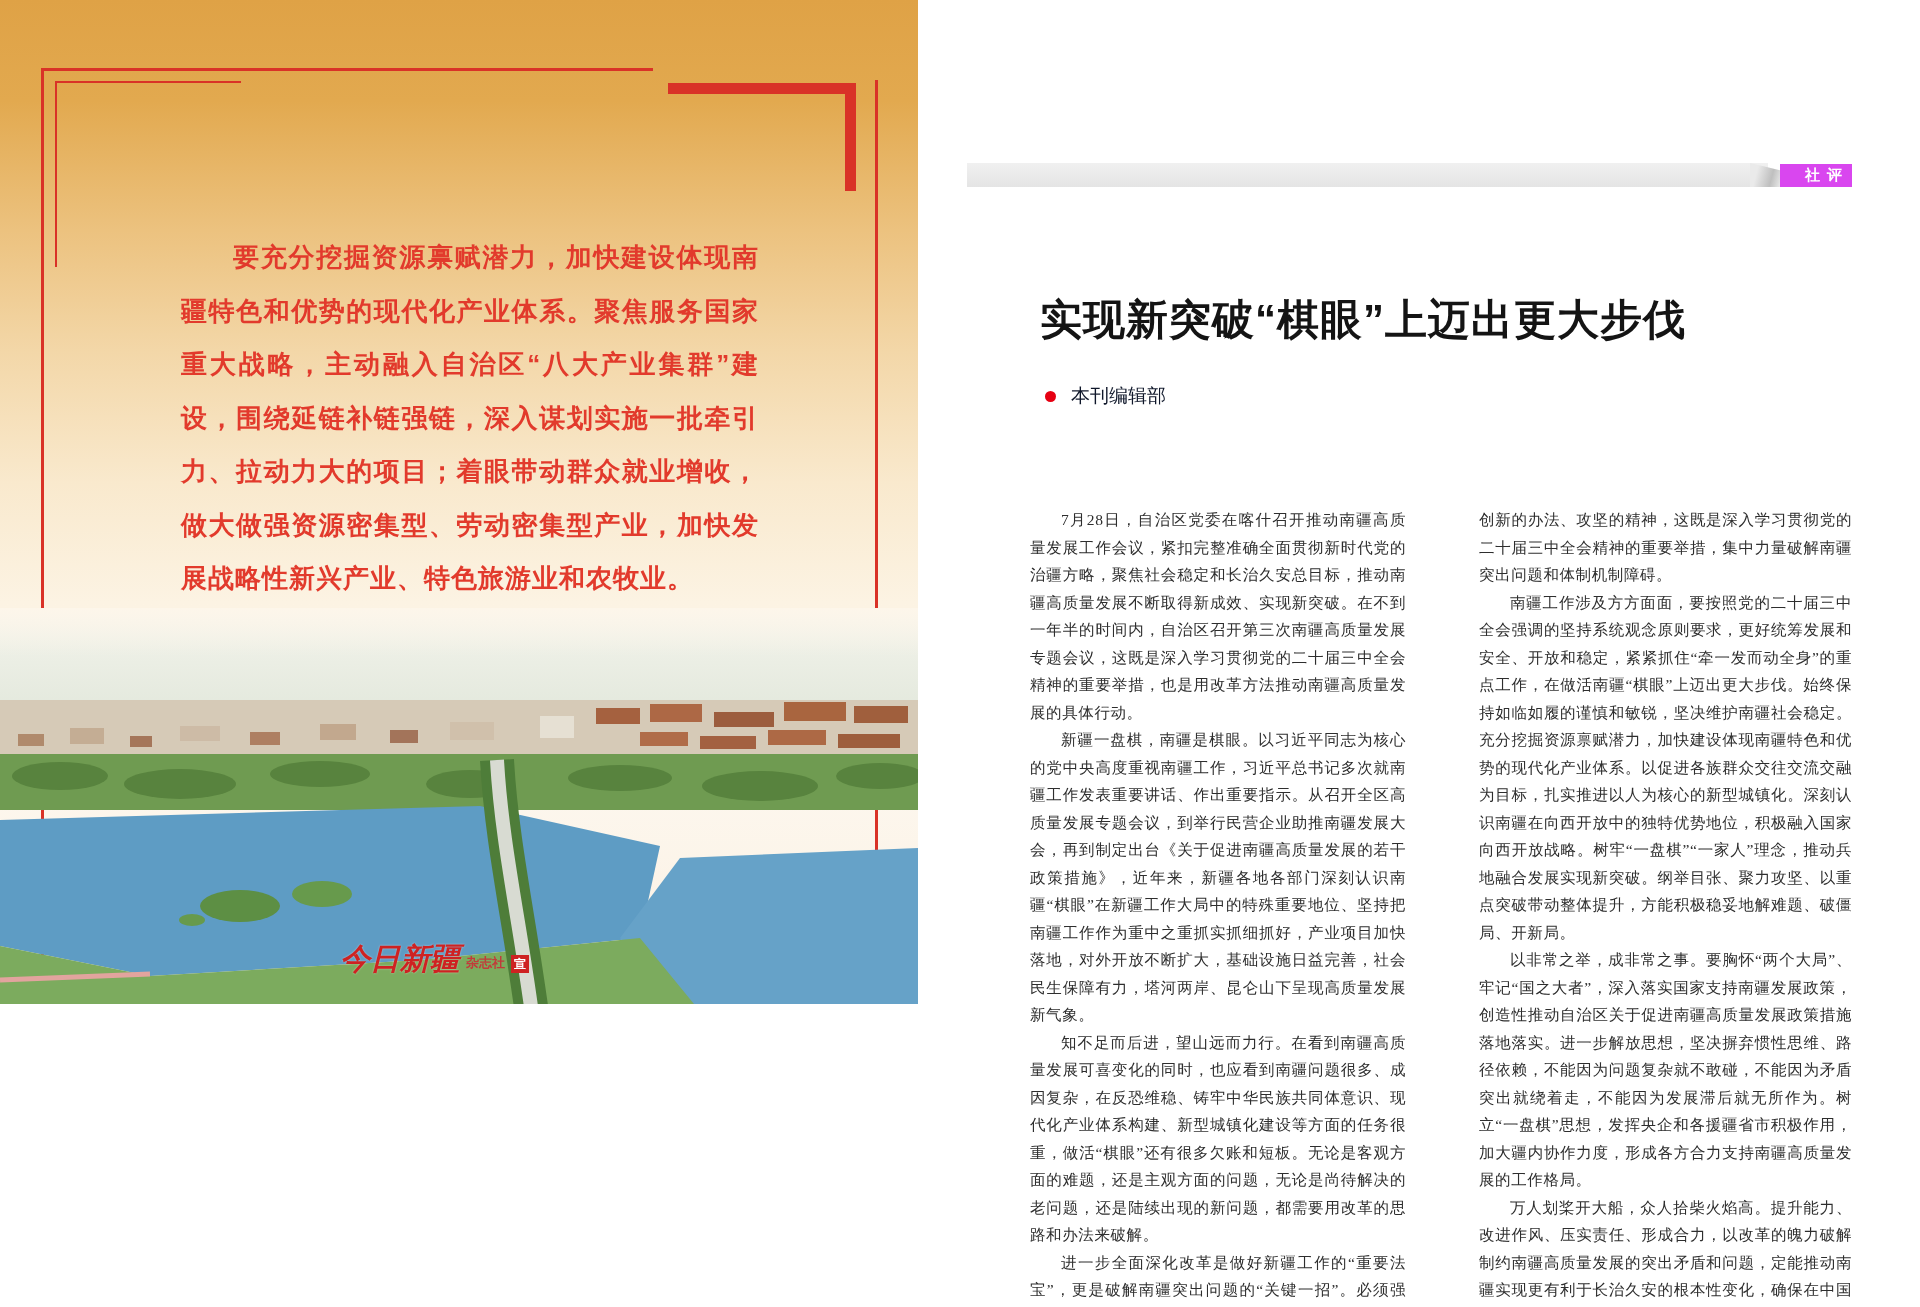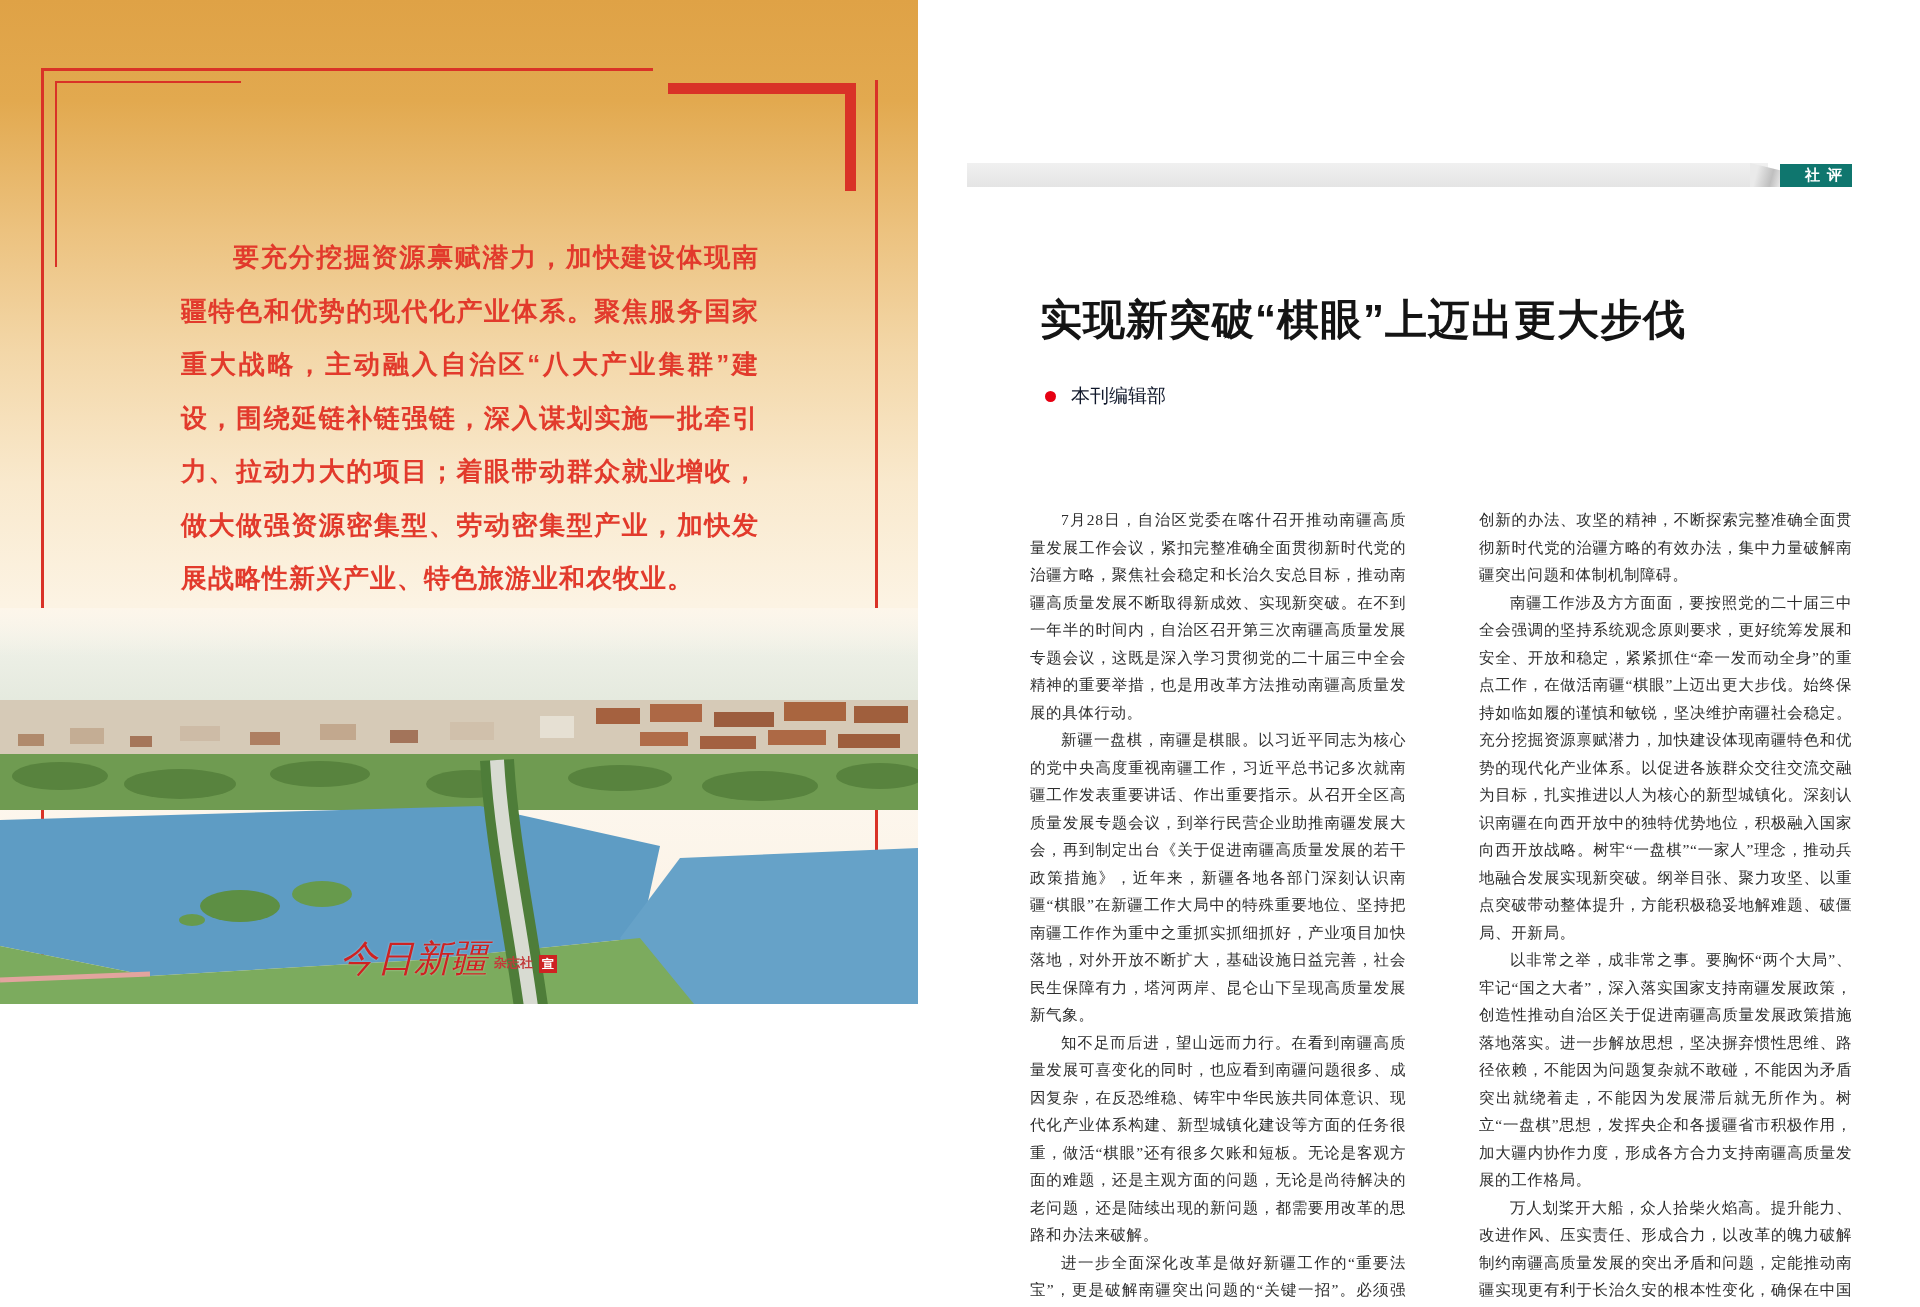--- a/index.html
+++ b/index.html
@@ -27,36 +27,36 @@
     font-size:26px;line-height:53.5px;font-weight:700;letter-spacing:1px;
     color:#e23a2c;text-align:justify;text-indent:2em;
     font-family:"Liberation Sans",sans-serif;}
   .attribution{position:absolute;left:184px;top:658px;width:592px;
     font-size:21px;line-height:53px;color:#c9382b;text-align:justify;text-indent:38px;
     font-family:"Liberation Serif",serif;}
 
   .photo{position:absolute;left:0;top:608px;width:918px;height:699px;}
 
   .photo-logo{position:absolute;left:340px;top:944px;display:flex;align-items:flex-end;gap:6px;}
-  .logo-main{font-family:"Liberation Serif",serif;font-style:italic;font-weight:400;
-    font-size:37px;line-height:30px;color:#ce2222;text-shadow:0 0 2px rgba(255,255,255,.5);}
+  .logo-main{font-family:"Liberation Serif",serif;font-style:italic;font-weight:700;
+    font-size:30px;line-height:30px;color:#ce2222;text-shadow:0 0 2px rgba(255,255,255,.5);}
   .logo-sub{font-size:13px;color:#c23a3a;font-weight:700;margin-bottom:2px;}
   .logo-seal{width:18px;height:18px;background:#ce2222;color:#fff;font-size:12px;
     line-height:18px;text-align:center;font-weight:700;margin-bottom:1px;}
 
   
   .right-page{position:absolute;left:918px;top:0;width:1002px;height:1307px;background:#fff;}
 
   .gray-bar{position:absolute;left:49px;top:163px;width:801px;height:24px;
     background:linear-gradient(180deg,#f0f0f0,#e4e4e4);}
   .bar-fold{position:absolute;left:832px;top:163px;width:30px;height:24px;
     background:linear-gradient(105deg,#eaeaea 25%,#bfbfbf 70%,#e8e8e8 100%);
     clip-path:polygon(0 0,100% 30%,100% 100%,0 100%);}
   .section-tab{position:absolute;left:862px;top:164px;width:72px;height:23px;
-    background:#0f766e;color:#ffffff;font-size:15px;font-weight:700;
+    background:#d946ef;color:#ffffff;font-size:15px;font-weight:700;
     letter-spacing:7px;text-align:center;line-height:23px;padding-left:22px;box-sizing:border-box;
     font-family:"Liberation Serif",serif;}
 
   .article-title{position:absolute;left:122px;top:292px;
     font-size:42px;font-weight:800;letter-spacing:1px;color:#141414;white-space:nowrap;}
   .byline{position:absolute;left:127px;top:383px;display:flex;align-items:center;gap:15px;}
   .byline-dot{width:11px;height:11px;border-radius:50%;background:#e60012;}
   .byline-text{font-size:19px;color:#0f172a;}
 
   .col{position:absolute;top:506px;width:376px;font-size:15.5px;line-height:27.5px;
@@ -198,19 +198,19 @@
       <span class="byline-text">本刊编辑部</span>
     </div>
 
     <div class="col col-0">
         <p class="para indent">7月28日，自治区党委在喀什召开推动南疆高质量发展工作会议，紧扣完整准确全面贯彻新时代党的治疆方略，聚焦社会稳定和长治久安总目标，推动南疆高质量发展不断取得新成效、实现新突破。在不到一年半的时间内，自治区召开第三次南疆高质量发展专题会议，这既是深入学习贯彻党的二十届三中全会精神的重要举措，也是用改革方法推动南疆高质量发展的具体行动。</p>
         <p class="para indent">新疆一盘棋，南疆是棋眼。以习近平同志为核心的党中央高度重视南疆工作，习近平总书记多次就南疆工作发表重要讲话、作出重要指示。从召开全区高质量发展专题会议，到举行民营企业助推南疆发展大会，再到制定出台《关于促进南疆高质量发展的若干政策措施》，近年来，新疆各地各部门深刻认识南疆“棋眼”在新疆工作大局中的特殊重要地位、坚持把南疆工作作为重中之重抓实抓细抓好，产业项目加快落地，对外开放不断扩大，基础设施日益完善，社会民生保障有力，塔河两岸、昆仑山下呈现高质量发展新气象。</p>
         <p class="para indent">知不足而后进，望山远而力行。在看到南疆高质量发展可喜变化的同时，也应看到南疆问题很多、成因复杂，在反恐维稳、铸牢中华民族共同体意识、现代化产业体系构建、新型城镇化建设等方面的任务很重，做活“棋眼”还有很多欠账和短板。无论是客观方面的难题，还是主观方面的问题，无论是尚待解决的老问题，还是陆续出现的新问题，都需要用改革的思路和办法来破解。</p>
         <p class="para indent">进一步全面深化改革是做好新疆工作的“重要法宝”，更是破解南疆突出问题的“关键一招”。必须强化政治责任感和历史使命感，锚定中国式现代化目标，坚持打破常规、特事特办，找准关键点和突破口，以改革的举措、</p>
       </div>
     <div class="col col-1">
-        <p class="para">创新的办法、攻坚的精神，不断探索完整准确全面贯彻新时代党的治疆方略的有效办法，集中力量破解南疆突出问题和体制机制障碍。</p>
+        <p class="para">创新的办法、攻坚的精神，这既是深入学习贯彻党的二十届三中全会精神的重要举措，集中力量破解南疆突出问题和体制机制障碍。</p>
         <p class="para indent">南疆工作涉及方方面面，要按照党的二十届三中全会强调的坚持系统观念原则要求，更好统筹发展和安全、开放和稳定，紧紧抓住“牵一发而动全身”的重点工作，在做活南疆“棋眼”上迈出更大步伐。始终保持如临如履的谨慎和敏锐，坚决维护南疆社会稳定。充分挖掘资源禀赋潜力，加快建设体现南疆特色和优势的现代化产业体系。以促进各族群众交往交流交融为目标，扎实推进以人为核心的新型城镇化。深刻认识南疆在向西开放中的独特优势地位，积极融入国家向西开放战略。树牢“一盘棋”“一家人”理念，推动兵地融合发展实现新突破。纲举目张、聚力攻坚、以重点突破带动整体提升，方能积极稳妥地解难题、破僵局、开新局。</p>
         <p class="para indent">以非常之举，成非常之事。要胸怀“两个大局”、牢记“国之大者”，深入落实国家支持南疆发展政策，创造性推动自治区关于促进南疆高质量发展政策措施落地落实。进一步解放思想，坚决摒弃惯性思维、路径依赖，不能因为问题复杂就不敢碰，不能因为矛盾突出就绕着走，不能因为发展滞后就无所作为。树立“一盘棋”思想，发挥央企和各援疆省市积极作用，加大疆内协作力度，形成各方合力支持南疆高质量发展的工作格局。</p>
         <p class="para indent">万人划桨开大船，众人拾柴火焰高。提升能力、改进作风、压实责任、形成合力，以改革的魄力破解制约南疆高质量发展的突出矛盾和问题，定能推动南疆实现更有利于长治久安的根本性变化，确保在中国式现代化进程中不落伍不掉队。</p>
       </div>
   </div>
 </div>
 
 </body></html>

